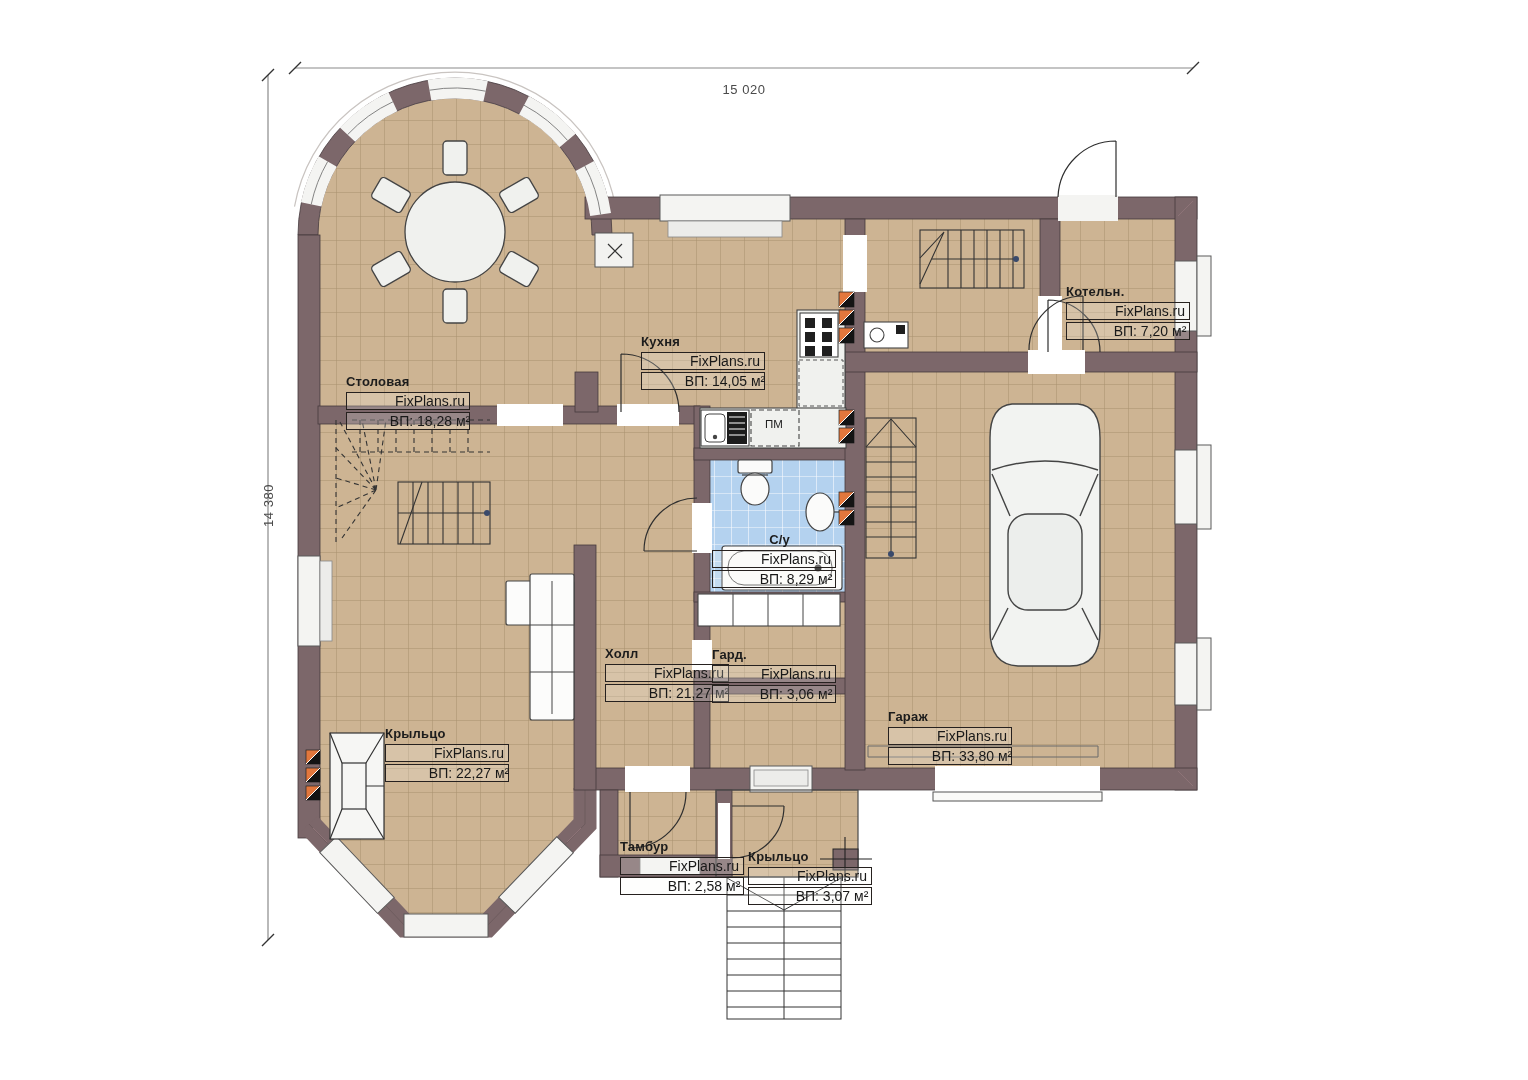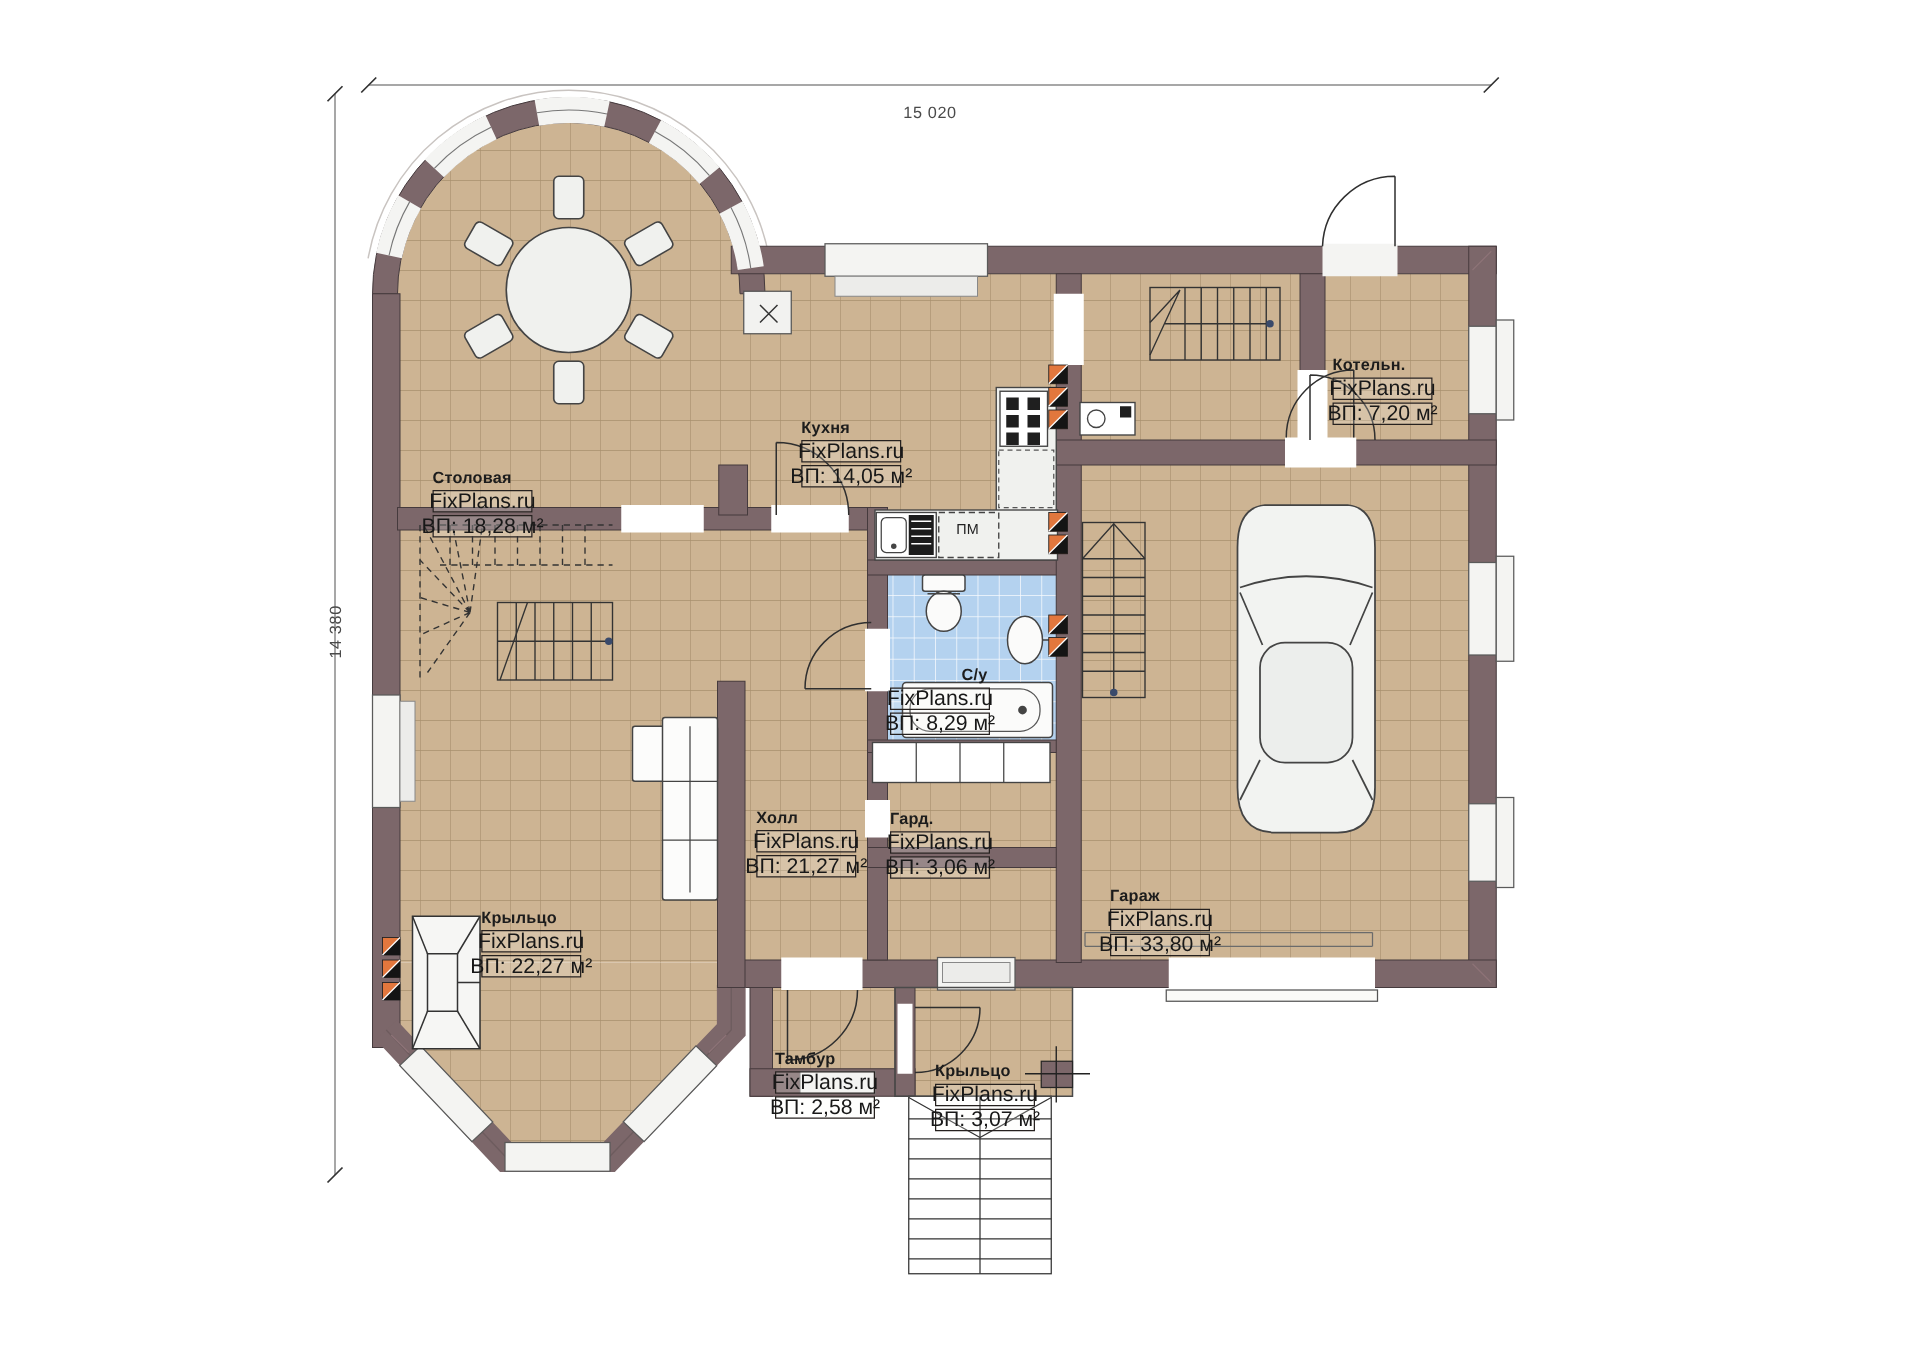--- a/index.html
+++ b/index.html
@@ -3,22 +3,22 @@
 <meta charset="utf-8">
 <style>
   html,body{margin:0;padding:0;background:#ffffff;}
   body{font-family:"Liberation Sans", sans-serif;}
   .stage{position:relative;width:1528px;height:1080px;background:#ffffff;overflow:hidden;}
   .stage svg{position:absolute;left:0;top:0;}
   .room-label{position:absolute;z-index:5;}
   .room-name{font-size:13px;font-weight:bold;color:#1c1c1c;margin-bottom:3px;white-space:nowrap;letter-spacing:.2px;margin-top:41px;}
   .room-name.center{width:78px;text-align:right;}
   .label-box{width:78px;height:16px;border:1.5px solid #26211f;background:rgba(252,250,246,.22);
-             display:flex;align-items:center;justify-content:center;font-size:17px;color:#181818;
-             margin-top:2px;white-space:nowrap;}
+             display:flex;align-items:center;justify-content:center;font-size:14px;color:#181818;
+             margin-top:2px;white-space:nowrap;padding-left:44px;}
   .dim{position:absolute;font-size:13px;color:#4a4a4a;z-index:4;letter-spacing:.5px;}
   .dim-top{left:694px;top:46px;width:100px;text-align:center;margin-top:36px;}
   .dim-left{left:218px;top:498px;width:100px;text-align:center;transform:rotate(-90deg);}
   .pm-note{position:absolute;left:753px;top:418px;width:42px;text-align:center;
            font-size:11.5px;color:#222;z-index:5;}
 </style>
 </head>
 <body>
 
 <div class="stage">

